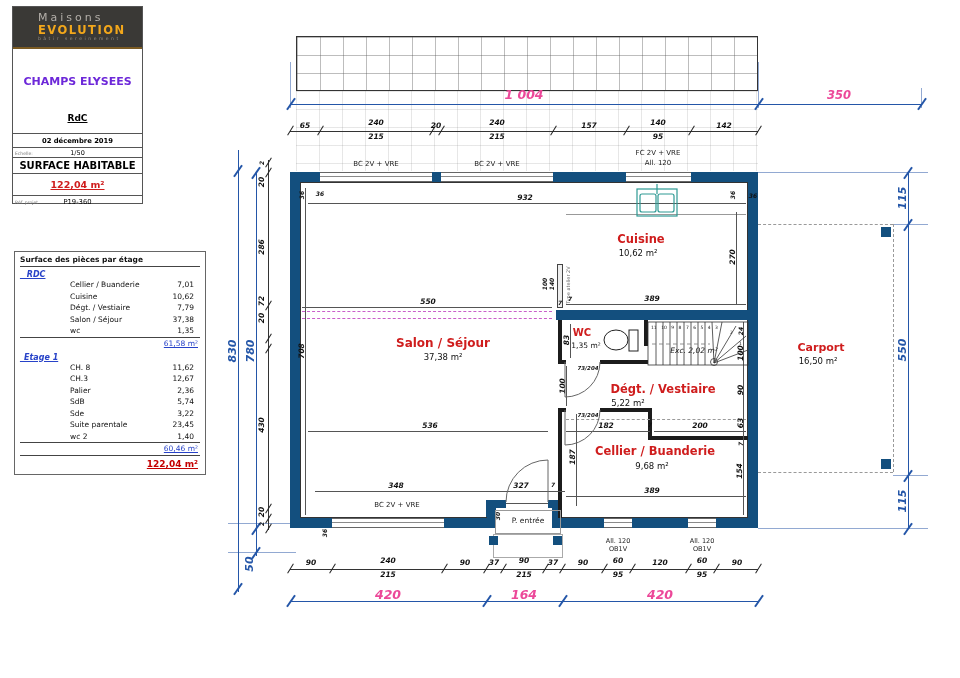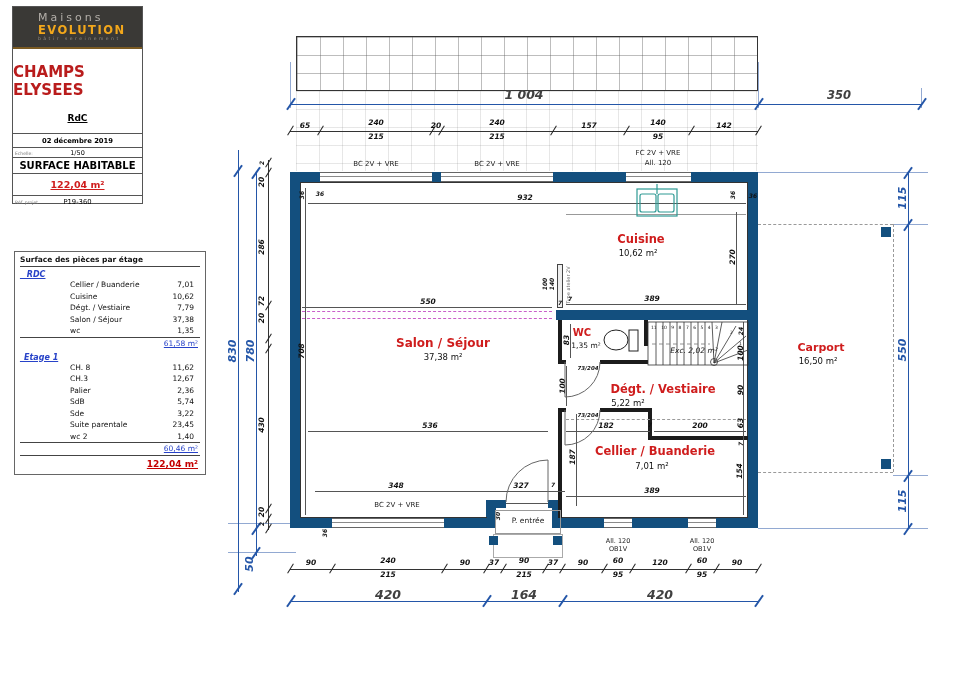--- a/index.html
+++ b/index.html
@@ -17,42 +17,42 @@
   .lnp{position:absolute;border-top:1px dashed #c95fc9;height:0}
   .win{position:absolute;height:10px;background:#fff;border-top:1px solid #666;border-bottom:1px solid #666;box-sizing:border-box}
   .win::after{content:"";display:block;margin-top:3px;height:1px;background:#8a8a8a}
   .post{position:absolute;width:9px;height:9px;background:#134f7e}
   .tk{position:absolute;width:11px;height:1px;background:#222;transform:rotate(-58deg)}
   .tkb{position:absolute;width:14px;height:2px;background:#2456a8;transform:rotate(-55deg)}
   
   .d{position:absolute;font:italic bold 7.5px/1 "DejaVu Sans",sans-serif;color:#111;white-space:nowrap;transform:translateX(-50%)}
   .dv{position:absolute;font:italic bold 7.5px/1 "DejaVu Sans",sans-serif;color:#111;white-space:nowrap;transform:translate(-50%,-50%) rotate(-90deg)}
   .s6{font-size:6px}
-  .bd{position:absolute;font:italic bold 12.5px/1 "DejaVu Sans",sans-serif;color:#404040;white-space:nowrap;transform:translateX(-50%)}
+  .bd{position:absolute;font:italic bold 12.5px/1 "DejaVu Sans",sans-serif;color:#ec4899;white-space:nowrap;transform:translateX(-50%)}
   .bdv{position:absolute;font:italic bold 11px/1 "DejaVu Sans",sans-serif;color:#2456a8;white-space:nowrap;transform:translate(-50%,-50%) rotate(-90deg)}
   .lbl{position:absolute;font:7px/1.2 "DejaVu Sans",sans-serif;color:#222;text-align:center;white-space:nowrap;transform:translateX(-50%)}
   .lbl6{font-size:6.5px}
   .room{position:absolute;font:bold 11.5px/1 "DejaVu Sans",sans-serif;color:#cf1d1d;white-space:nowrap;transform:translateX(-50%)}
   .area{position:absolute;font:8.5px/1 "DejaVu Sans",sans-serif;color:#111;white-space:nowrap;transform:translateX(-50%)}
   .it{font-style:italic}
   
   .terrace{position:absolute;border:1.5px solid #333;box-sizing:border-box;
     background-image:repeating-linear-gradient(to right,rgba(90,90,90,.4) 0 1px,transparent 1px 23px),
                      repeating-linear-gradient(to bottom,rgba(90,90,90,.4) 0 1px,transparent 1px 18px)}
   .gridlite{position:absolute;
     background-image:repeating-linear-gradient(to right,rgba(120,120,120,.18) 0 1px,transparent 1px 23px),
                      repeating-linear-gradient(to bottom,rgba(120,120,120,.18) 0 1px,transparent 1px 18px)}
   
   #titleblock{position:absolute;left:12px;top:6px;width:131px;height:198px;border:1px solid #555;background:#fff;box-sizing:border-box}
   .logo{height:42px;background:#3a3936;border-bottom:2px solid #7a5a22;display:flex;align-items:center;gap:5px;padding:2px 20px;box-sizing:border-box}
   .logo-txt{display:flex;flex-direction:column;line-height:1.05}
   .brand1{color:#b3afa9;font-size:11px;letter-spacing:3px}
   .brand2{color:#f2a71b;font-size:11.5px;font-weight:bold;letter-spacing:1.5px}
   .brand3{color:#8f8b85;font-size:4.5px;letter-spacing:2.5px;margin-top:1px}
-  .tb-project{height:64px;display:flex;align-items:center;justify-content:center;color:#b91c1c;font-weight:bold;font-size:15px}
+  .tb-project{height:64px;display:flex;align-items:center;justify-content:center;color:#6d28d9;font-weight:bold;font-size:11px}
   .tb-level{height:20px;text-align:center;font-weight:bold;font-size:9px;text-decoration:underline}
   .tb-row{border-top:1px solid #555;position:relative;text-align:center;box-sizing:border-box}
   .tb-date{height:14px;font-weight:bold;font-size:6.8px;line-height:14px}
   .tb-scale{height:10px;font-size:6.5px;line-height:10px}
   .tb-surflbl{height:16px;font-weight:bold;font-size:10px;line-height:16px}
   .tb-surfval{height:22px;color:#cf1d1d;font-weight:bold;font-size:9.5px;line-height:22px;text-decoration:underline}
   .tb-ref{height:12px;font-size:6.8px;line-height:12px}
   .tiny-left{position:absolute;left:2px;top:1px;font-size:4.5px;color:#777;font-weight:normal;text-decoration:none}
   
   #stable{position:absolute;left:14px;top:251px;width:192px;border:1px solid #666;background:#fff;box-sizing:border-box;padding:3px 5px 4px;font-size:7.5px;color:#111}
@@ -264,21 +264,21 @@
 
   <span class="room" style="left:641px;top:234px">Cuisine</span>
   <span class="area" style="left:638px;top:249px">10,62 m²</span>
   <span class="room" style="left:443px;top:337px;font-size:12px">Salon / Séjour</span>
   <span class="area" style="left:443px;top:353px">37,38 m²</span>
   <span class="room" style="left:582px;top:328px;font-size:10px">WC</span>
   <span class="area" style="left:586px;top:342px;font-size:7.5px">1,35 m²</span>
   <span class="room" style="left:663px;top:384px">Dégt. / Vestiaire</span>
   <span class="area" style="left:628px;top:399px">5,22 m²</span>
   <span class="room" style="left:655px;top:446px">Cellier / Buanderie</span>
-  <span class="area" style="left:652px;top:462px">7,01 m²</span>
+  <span class="area" style="left:652px;top:462px">9,68 m²</span>
   <span class="room" style="left:821px;top:342px;font-size:11px">Carport</span>
   <span class="area" style="left:818px;top:357px">16,50 m²</span>
   <span class="area it" style="left:694px;top:347px;font-size:7.5px">Exc. 2,02 m²</span>
 
   <span class="abs" style="left:651px;top:325px;font:4.5px 'DejaVu Sans',sans-serif;word-spacing:3px;color:#222">11 10 9 8 7 6 5 4 3</span>
   <span class="abs" style="left:730px;top:330px;font:4.5px 'DejaVu Sans',sans-serif;color:#222">2</span>
   <span class="abs" style="left:739px;top:341px;font:4.5px 'DejaVu Sans',sans-serif;color:#222">1</span>
 
   <span class="d s6" style="left:588px;top:366px;font-size:5.5px">73/204</span>
   <span class="d s6" style="left:588px;top:413px;font-size:5.5px">73/204</span>

